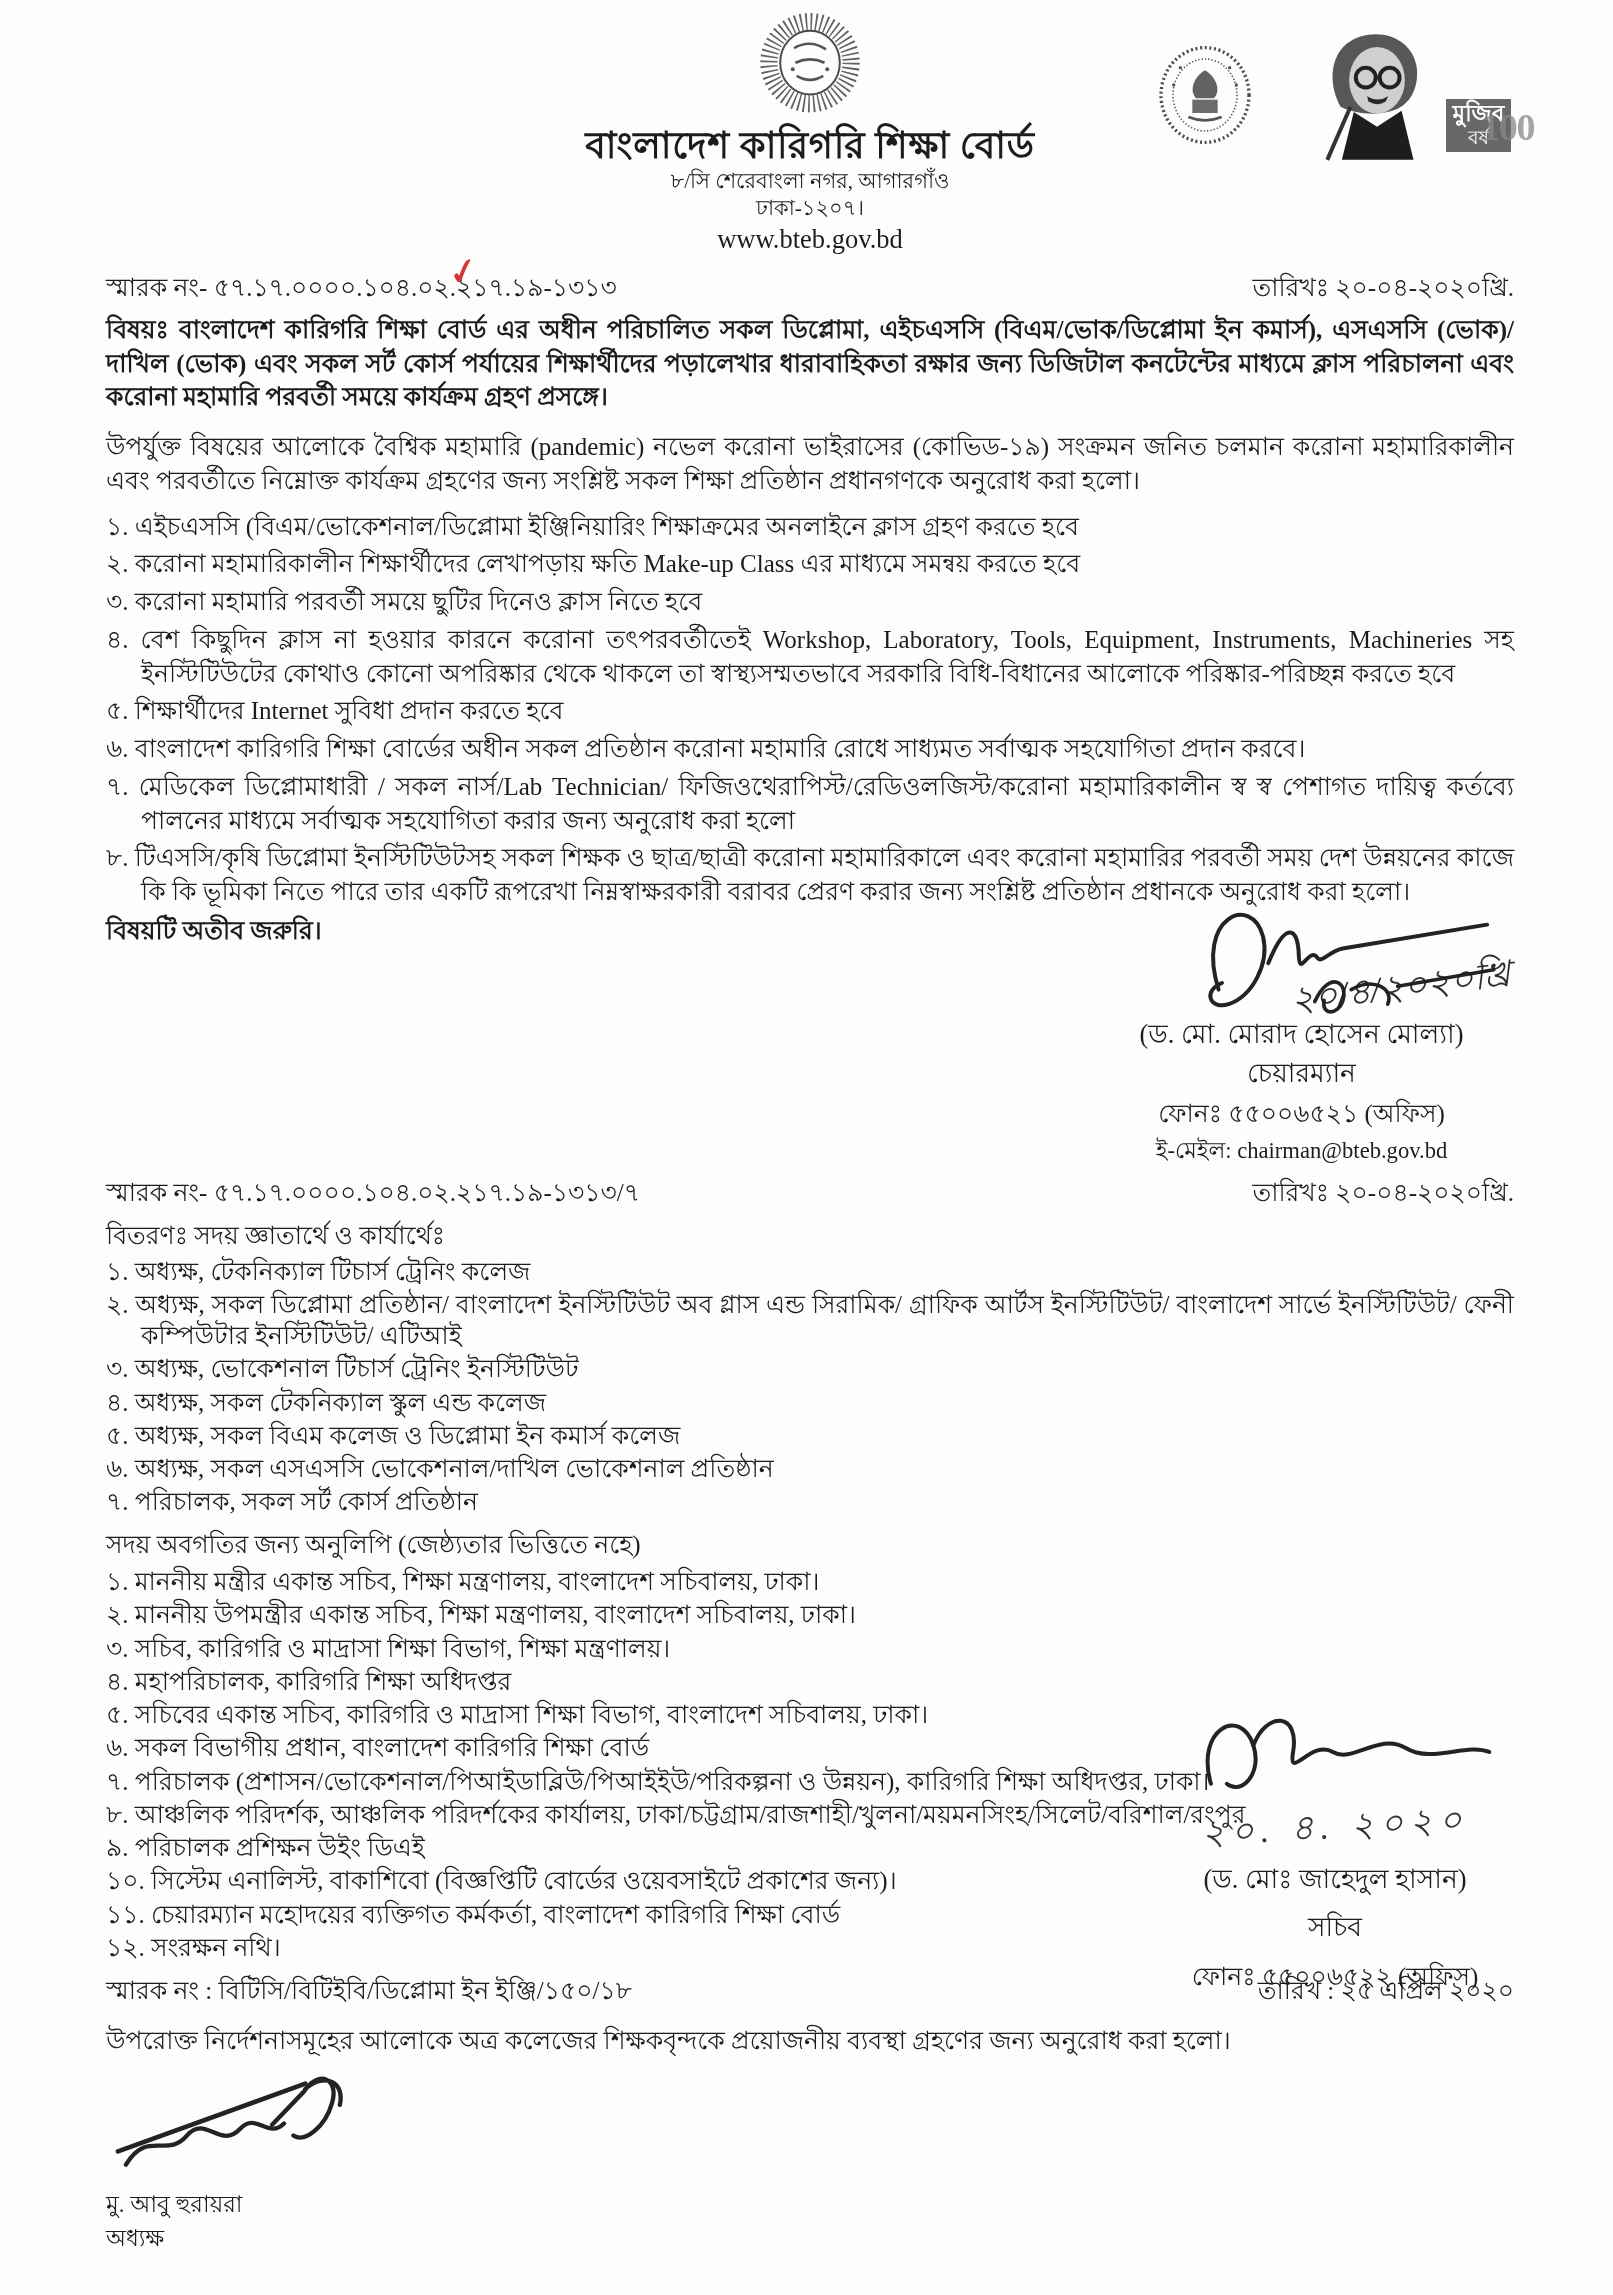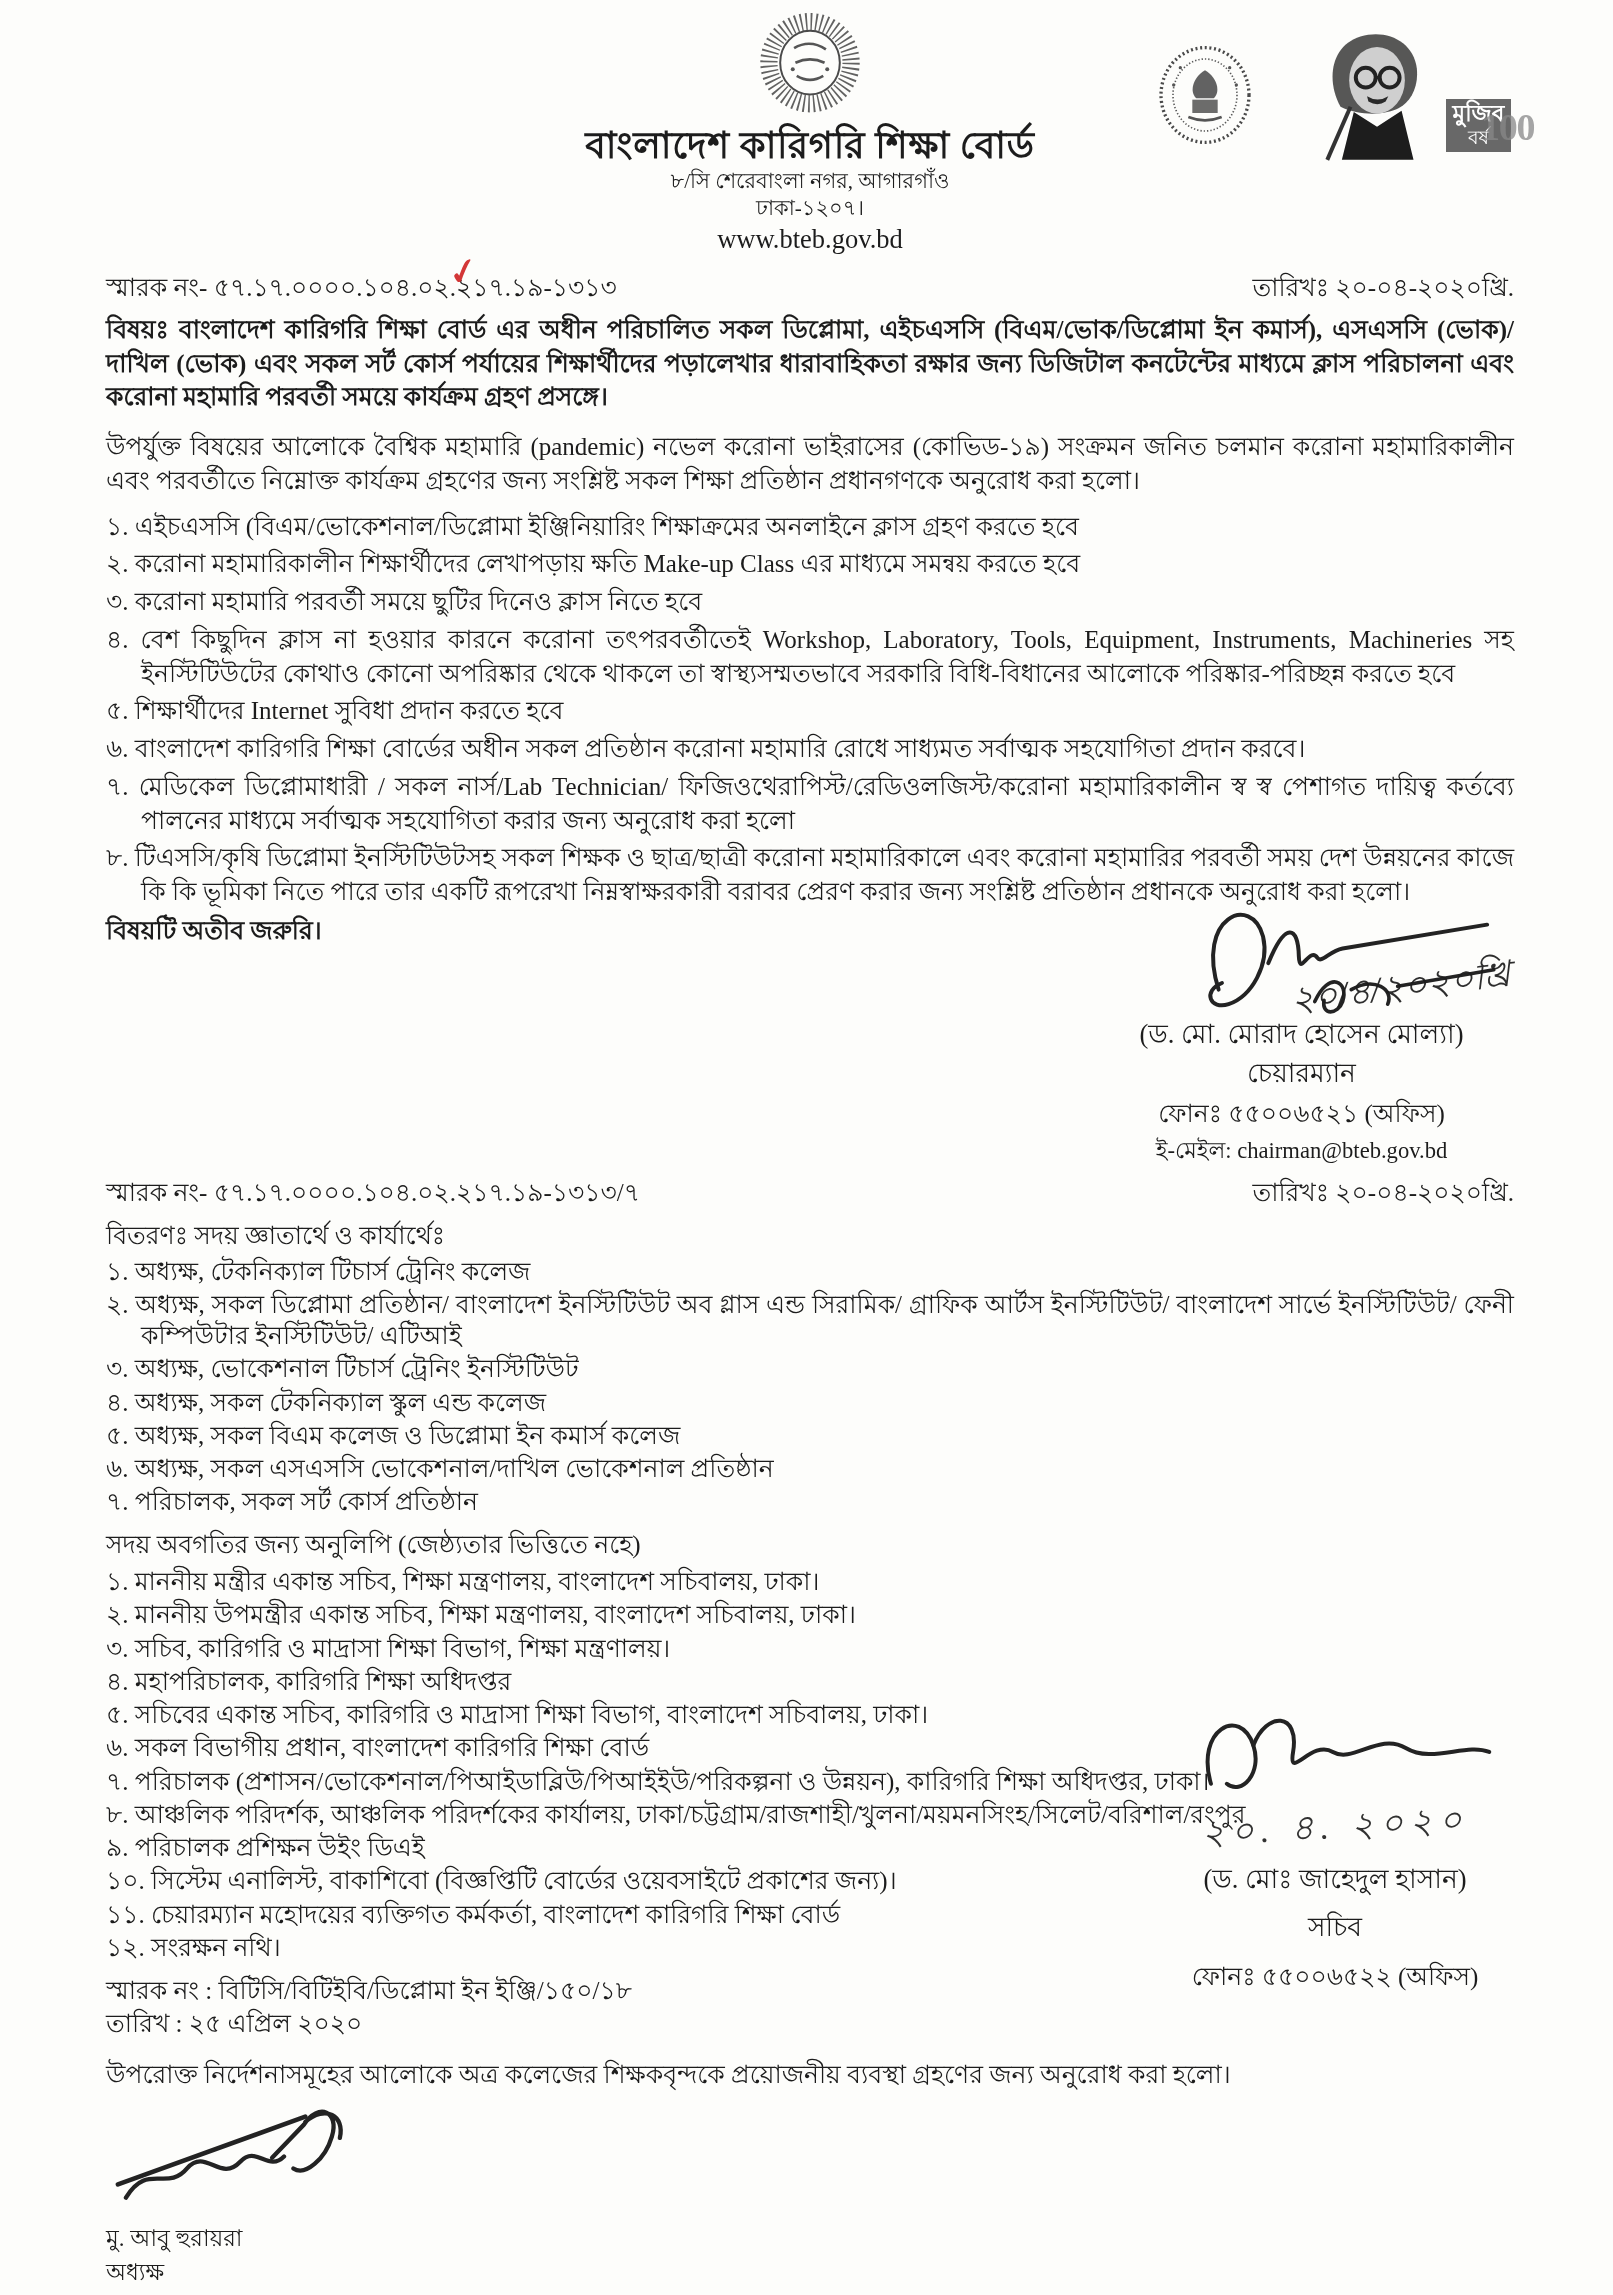--- a/index.html
+++ b/index.html
@@ -179,21 +179,21 @@
       <div class="li">৫. সচিবের একান্ত সচিব, কারিগরি ও মাদ্রাসা শিক্ষা বিভাগ, বাংলাদেশ সচিবালয়, ঢাকা।</div>
       <div class="li">৬. সকল বিভাগীয় প্রধান, বাংলাদেশ কারিগরি শিক্ষা বোর্ড</div>
       <div class="li">৭. পরিচালক (প্রশাসন/ভোকেশনাল/পিআইডাব্লিউ/পিআইইউ/পরিকল্পনা ও উন্নয়ন), কারিগরি শিক্ষা অধিদপ্তর, ঢাকা।</div>
       <div class="li">৮. আঞ্চলিক পরিদর্শক, আঞ্চলিক পরিদর্শকের কার্যালয়, ঢাকা/চট্টগ্রাম/রাজশাহী/খুলনা/ময়মনসিংহ/সিলেট/বরিশাল/রংপুর</div>
       <div class="li">৯. পরিচালক প্রশিক্ষন উইং ডিএই</div>
       <div class="li">১০. সিস্টেম এনালিস্ট, বাকাশিবো (বিজ্ঞপ্তিটি বোর্ডের ওয়েবসাইটে প্রকাশের জন্য)।</div>
       <div class="li">১১. চেয়ারম্যান মহোদয়ের ব্যক্তিগত কর্মকর্তা, বাংলাদেশ কারিগরি শিক্ষা বোর্ড</div>
       <div class="li">১২. সংরক্ষন নথি।</div>
     </div>
 
-    <div class="memo-row" style="margin-top:10.6px;flex-direction:column;">
+    <div class="memo-row" style="margin-top:10.6px;">
       <span>স্মারক নং : বিটিসি/বিটিইবি/ডিপ্লোমা ইন ইঞ্জি/১৫০/১৮</span>
       <span>তারিখ : ২৫ এপ্রিল ২০২০</span>
     </div>
 
     <div class="closing">উপরোক্ত নির্দেশনাসমূহের আলোকে অত্র কলেজের শিক্ষকবৃন্দকে প্রয়োজনীয় ব্যবস্থা গ্রহণের জন্য অনুরোধ করা হলো।</div>
 
     <div class="principal-block">
       <div>
         <svg width="372" height="113" viewBox="0 0 560 170">
           <path class="ink" stroke-width="7" d="M18 130 L300 28"></path>

